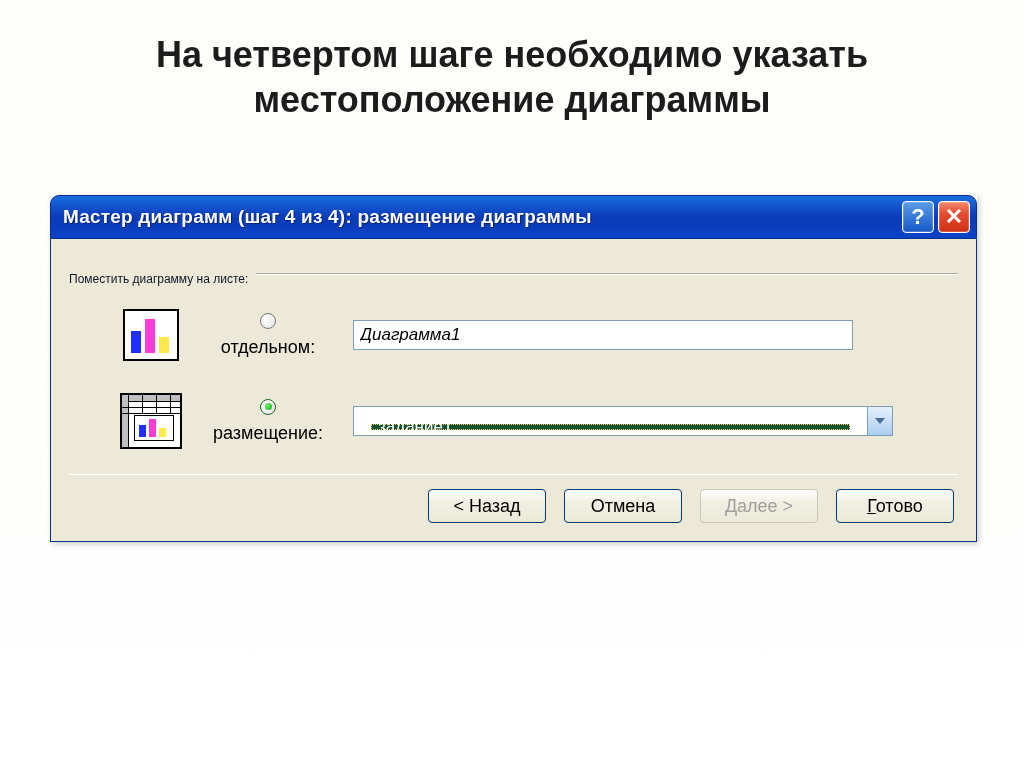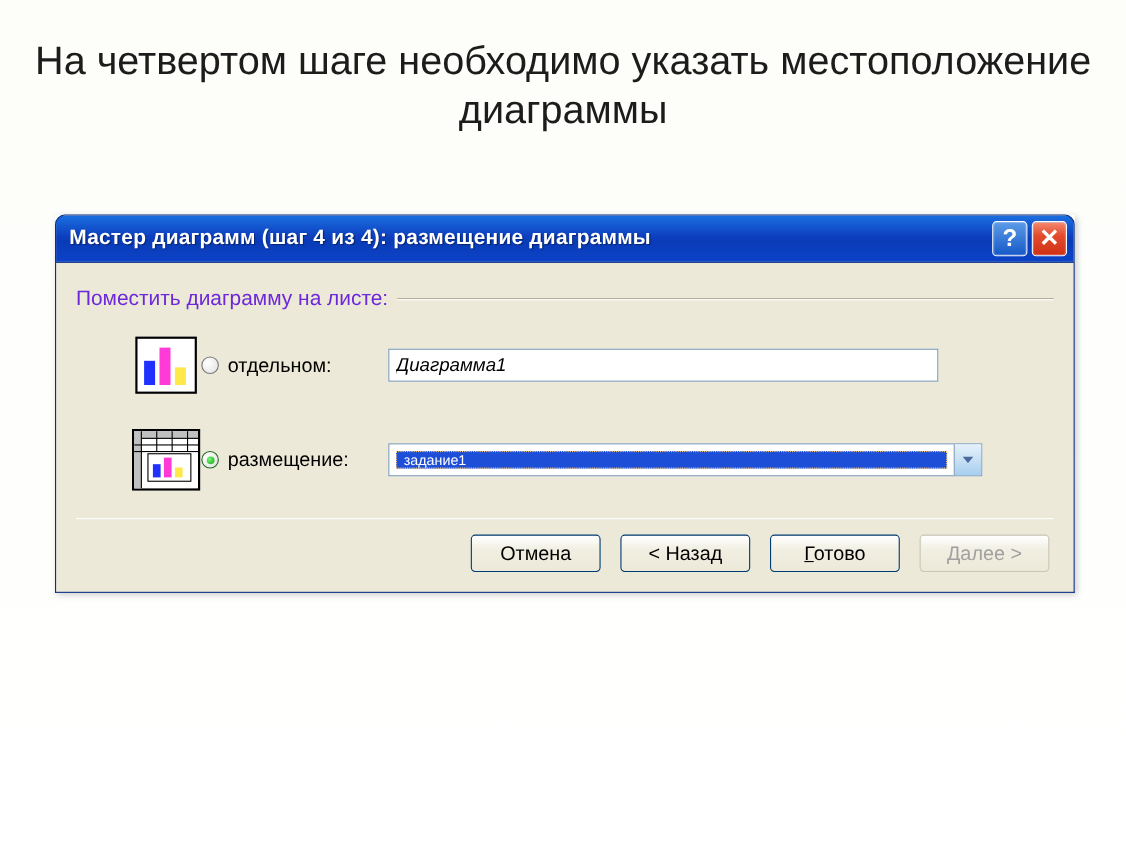--- a/index.html
+++ b/index.html
@@ -17,21 +17,21 @@
     position: relative;
     background: linear-gradient(to bottom, #fdfdfa 0%, #ffffff 100%);
   }
   .slide-heading {
     position: absolute;
     top: 32px;
     left: 0;
     right: 0;
     text-align: center;
     font-family: Arial, sans-serif;
-    font-weight: 400;
+    font-weight: 700;
     font-size: 36px;
     color: #1c1c1c;
     line-height: 1.25;
     padding: 0 30px;
   }
 
   .dialog-wrapper {
     position: absolute;
     left: 50px;
     top: 195px;
@@ -87,24 +87,25 @@
     border-bottom: 1px solid #0a2f87;
     padding: 22px 18px 10px 18px;
   }
 
   .group-label-row {
     display: flex;
     align-items: center;
     margin-bottom: 16px;
   }
   .group-label {
-    color: #6d28d9;
-    font-size: 19px;
+    color: #0f172a;
+    font-size: 12px;
     white-space: nowrap;
     margin-right: 8px;
+    margin-top: 11px;
   }
   .group-sep {
     flex: 1;
     height: 0;
     border-top: 1px solid #aca899;
     border-bottom: 1px solid #ffffff;
   }
 
   .option-row {
     display: flex;
@@ -120,20 +121,21 @@
     align-items: center;
     justify-content: center;
   }
   .radio-cell {
     width: 170px;
     display: flex;
     align-items: center;
     gap: 8px;
     font-size: 18px;
     color: #000;
+    flex-direction: column;
   }
   .radio-outer {
     width: 16px;
     height: 16px;
     border-radius: 50%;
     background: radial-gradient(circle at 35% 35%, #ffffff, #e0e0e0);
     border: 1px solid #1c6b1c;
     box-sizing: border-box;
     display: flex;
     align-items: center;
@@ -164,28 +166,28 @@
     width: 540px;
     height: 30px;
     box-sizing: border-box;
     border: 1px solid #7f9db9;
     background: #ffffff;
     display: flex;
     align-items: stretch;
   }
   .combo-value {
     flex: 1;
-    background: #1d4ed8;
+    background: #14532d;
     color: #ffffff;
-    font-size: 13px;
+    font-size: 17px;
     padding: 2px 6px;
     display: flex;
     align-items: center;
     border: 1px dotted #ffd080;
-    margin: 6px;
+    margin: 17px;
   }
   .combo-arrow {
     width: 24px;
     background: linear-gradient(to bottom, #e5f1fb 0%, #c8e0f5 50%, #a7cdee 100%);
     border-left: 1px solid #7f9db9;
     display: flex;
     align-items: center;
     justify-content: center;
   }
   .combo-arrow svg { width: 10px; height: 6px; }
@@ -328,28 +330,28 @@
               <svg viewBox="0 0 10 6">
                   <path d="M0 0 L5 6 L10 0 Z" fill="#4a6a9b"></path>
                 </svg>
             </div>
           </div>
         </div>
       </div>
 
       <div class="button-row">
         <div class="btn">
+          <span>&lt; Назад</span>
+        </div>
+        <div class="btn">
           <span>Отмена</span>
         </div>
-        <div class="btn">
-          <span>&lt; Назад</span>
+        <div class="btn disabled">
+          <span>Далее &gt;</span>
         </div>
         <div class="btn">
           <span><span class="ul">Г</span><span>отово</span></span>
-        </div>
-        <div class="btn disabled">
-          <span>Далее &gt;</span>
         </div>
       </div>
 
     </div>
   </div>
 </div>
 
 </body></html>

